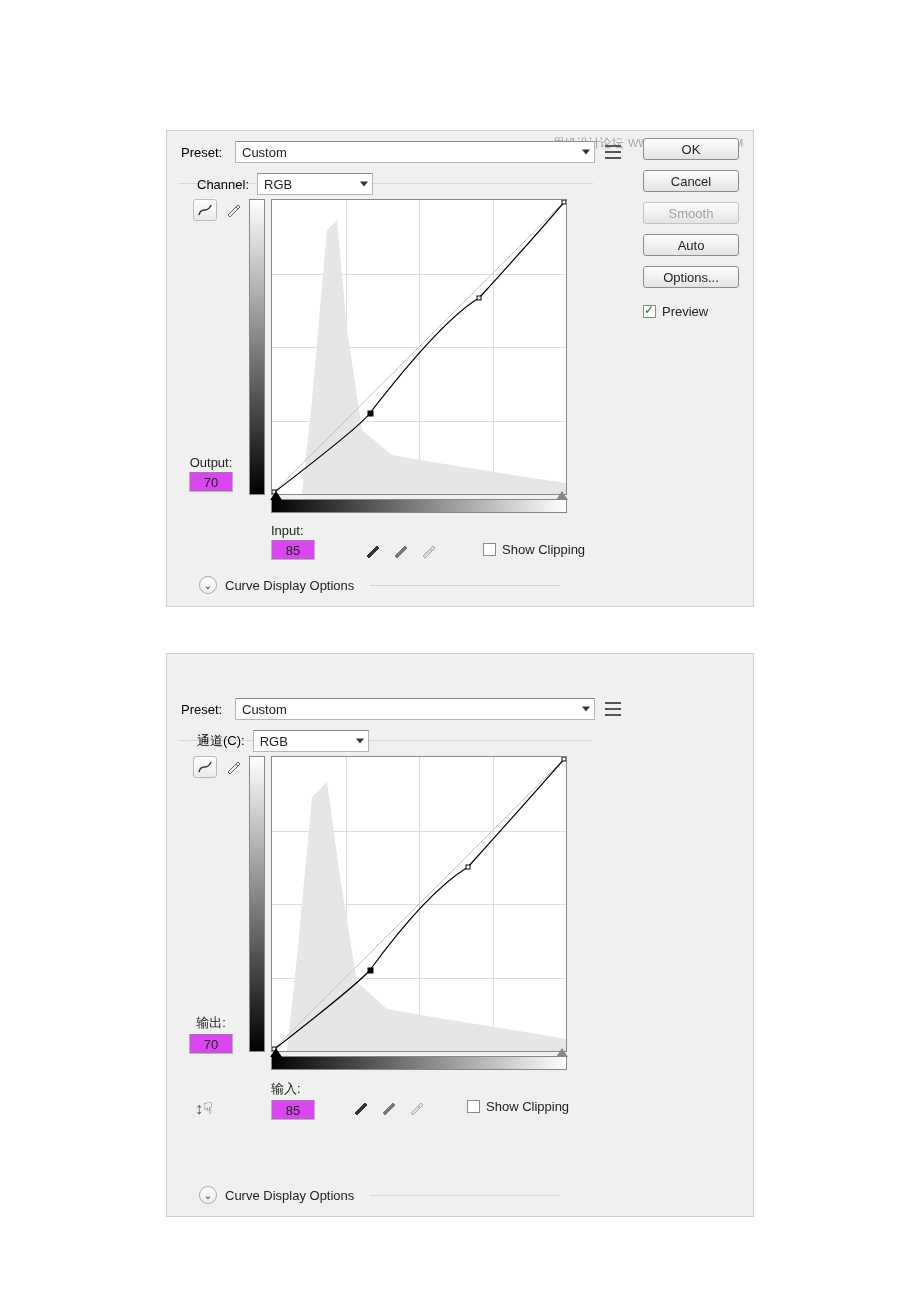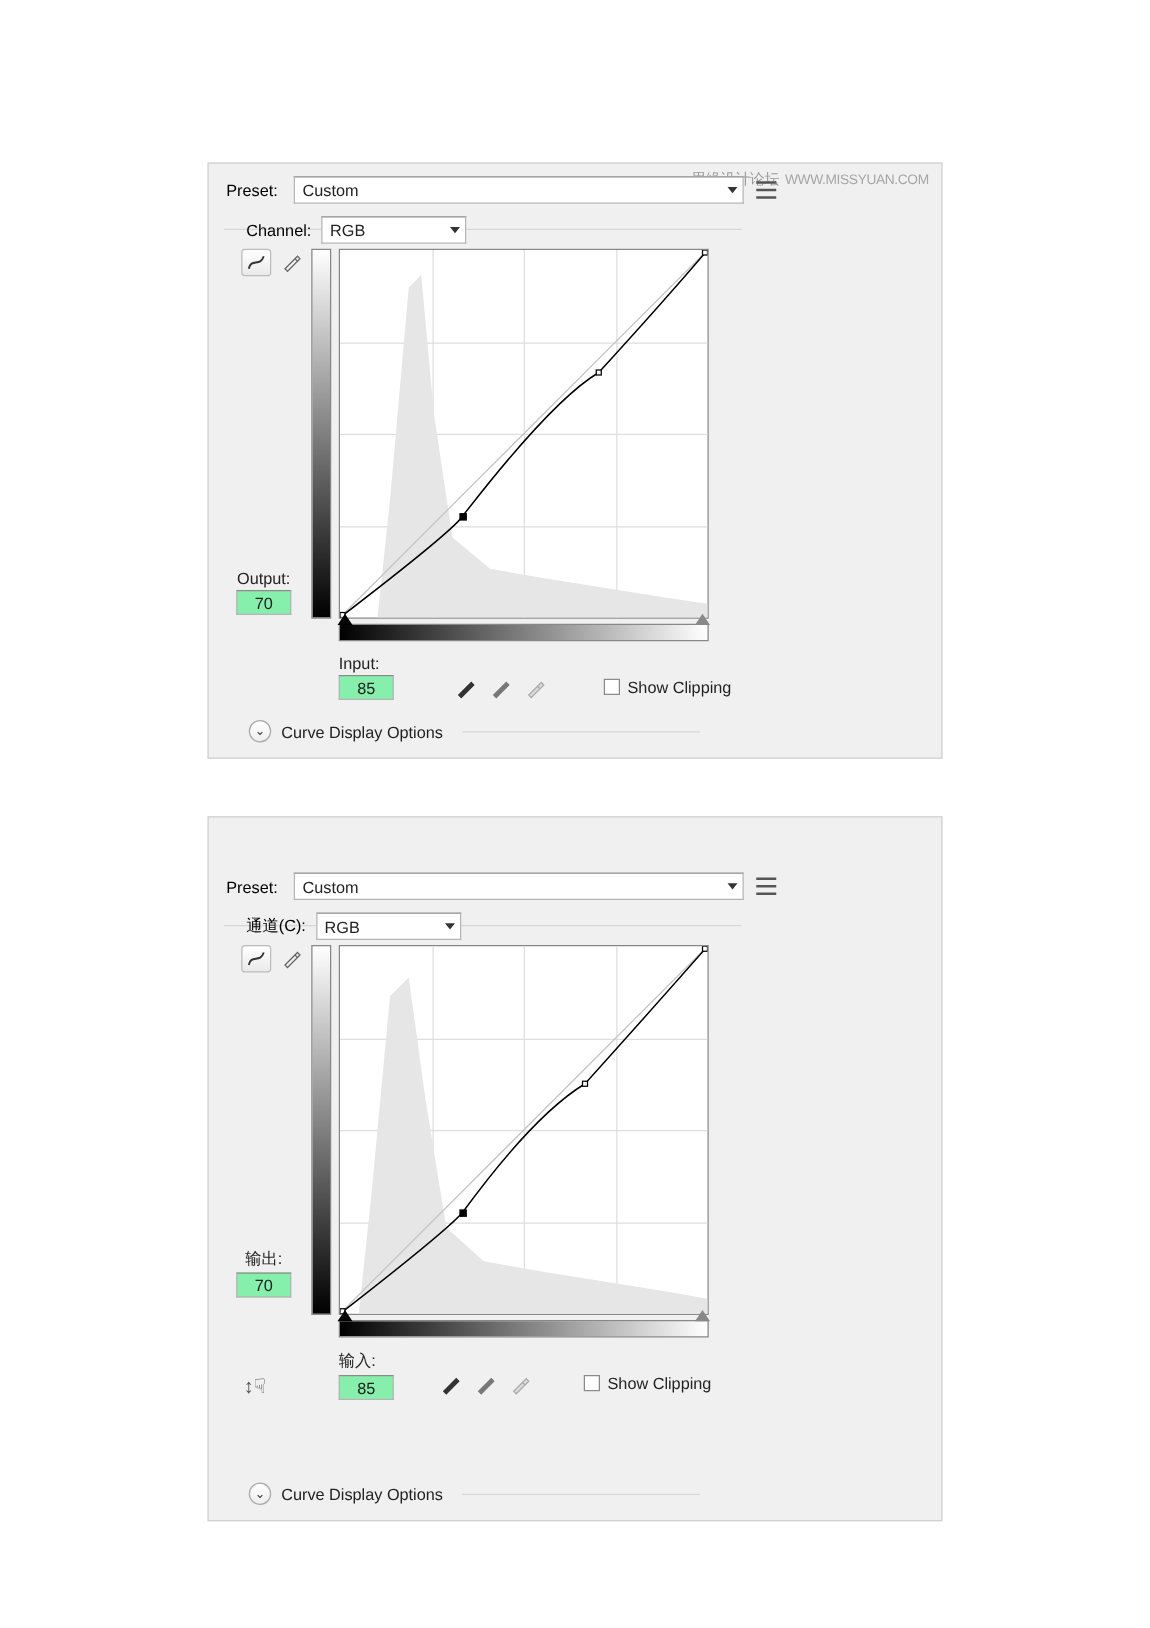--- a/index.html
+++ b/index.html
@@ -137,26 +137,26 @@
   }
   .slider-white {
     position: absolute; right: -2px; top: -9px;
     width: 0; height: 0;
     border-left: 6px solid transparent;
     border-right: 6px solid transparent;
     border-bottom: 9px solid #888;
   }
 
   .output-block { position: absolute; left: 22px; top: 324px; text-align: center; }
-  .dialog2 .output-block { top: 344px; }
+  .dialog2 .output-block { top: 360px; }
   .io-label { display: block; margin-bottom: 2px; }
   .io-input {
     width: 44px; height: 20px;
     border: 1px solid #b5b5b5; border-top-color: #8a8a8a;
-    background: #86efac; text-align: center; font-size: 13px;
+    background: #d946ef; text-align: center; font-size: 13px;
     display: inline-flex; align-items: center; justify-content: center;
   }
 
   .input-block { position: absolute; left: 104px; top: 392px; }
   .dialog2 .input-block { top: 426px; }
 
   .eyedroppers { position: absolute; left: 194px; top: 410px; display: flex; gap: 6px; }
   .dialog2 .eyedroppers { top: 444px; left: 182px; }
   .eyedropper {
     width: 22px; height: 20px;
@@ -319,20 +319,31 @@
       <span class="chk"></span>
       <span>Show Clipping</span>
     </div>
 
     <div class="cdo-row">
       <span class="expand-btn">⌄</span>
       <span>Curve Display Options</span>
       <span class="cdo-line"></span>
     </div>
 
+    <div class="right-col">
+      <div class="btn">OK</div>
+      <div class="btn">Cancel</div>
+      <div class="btn disabled">Smooth</div>
+      <div class="btn">Auto</div>
+      <div class="btn">Options...</div>
+      <div class="preview-row">
+        <span class="chk checked"></span>
+        <span>Preview</span>
+      </div>
+    </div>
 
   </div>
 </div>
 
 <div class="dialog-outer dialog2">
   <div class="dialog-body">
 
     <div class="row preset-row">
       <span class="label preset-label">Preset:</span>
       <div class="preset-select" style="flex:1">

